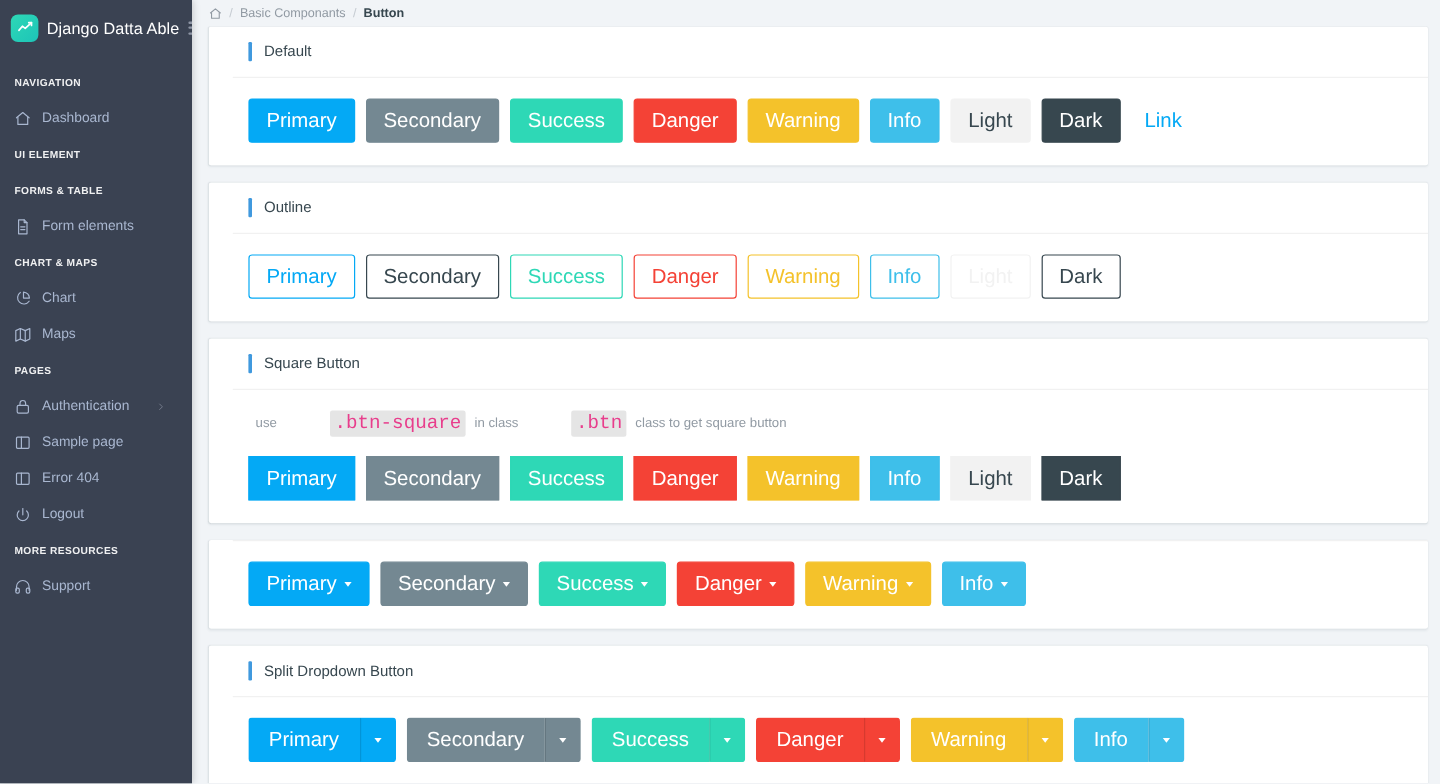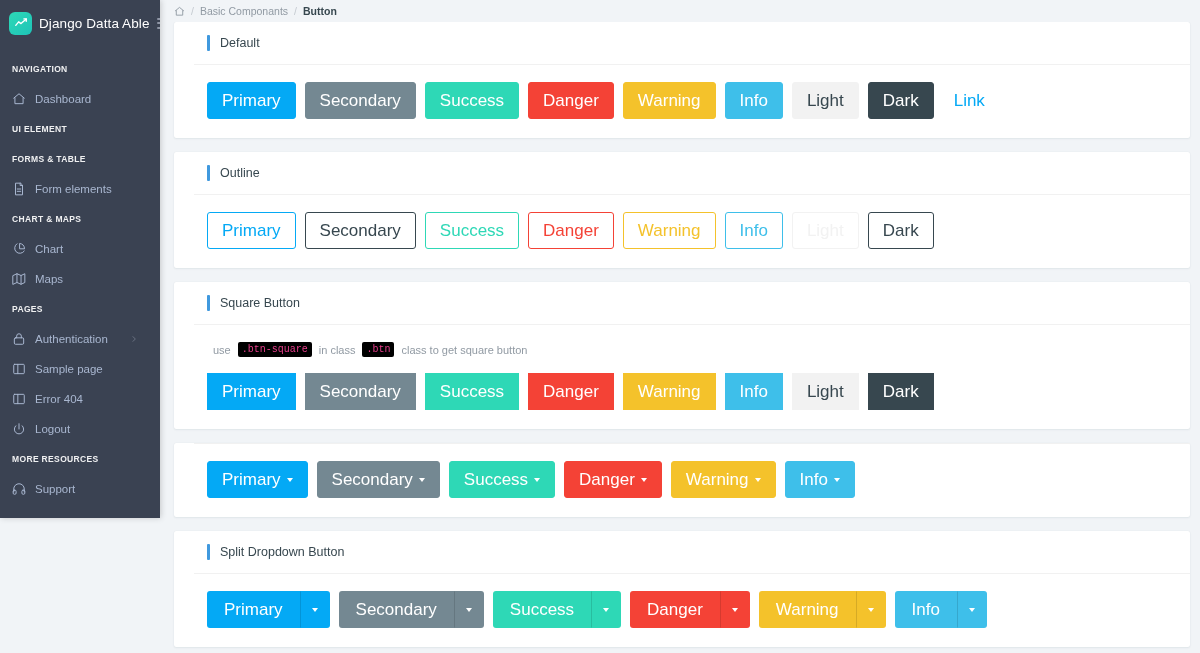--- a/index.html
+++ b/index.html
@@ -12,21 +12,21 @@
     color: #37474f;
     -webkit-font-smoothing: antialiased;
   }
   .app { display: flex; width: 1200px; height: 653px; }
 
   
   .sidebar {
     width: 160px;
     flex: 0 0 160px;
     background: #3a4252;
-    height: 518px;
+    height: 653px;
     overflow: hidden;
     position: relative;
     box-shadow: 1px 0 6px rgba(0,0,0,.18);
     z-index: 5;
   }
   .sb-header {
     height: 46px;
     display: flex;
     align-items: center;
     padding: 0 9px 0 9px;
@@ -201,26 +201,27 @@
   
   .note-line {
     display: flex;
     align-items: center;
     gap: 7px;
     font-size: 11px;
     color: #919aa3;
     margin: 0 0 16px 6px;
   }
   code.inline-code {
-    background: #000000;
+    background: #e5e5e5;
     color: #e83e8c;
     font-family: "Liberation Mono", monospace;
-    font-size: 10px;
+    font-size: 16px;
     padding: 2px 4px;
     border-radius: 2px;
+    margin-left: 37px;
   }
 
   
   .caret {
     display: inline-block;
     width: 0; height: 0;
     margin-left: 6px;
     border-left: 3.5px solid transparent;
     border-right: 3.5px solid transparent;
     border-top: 4px solid currentColor;

